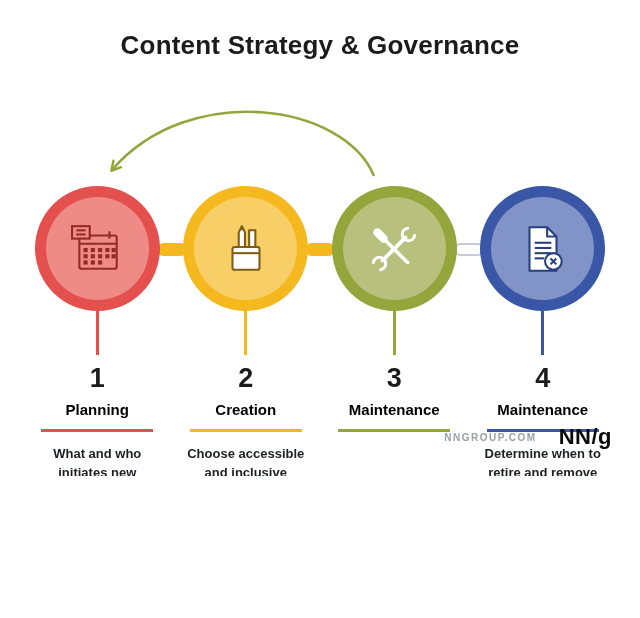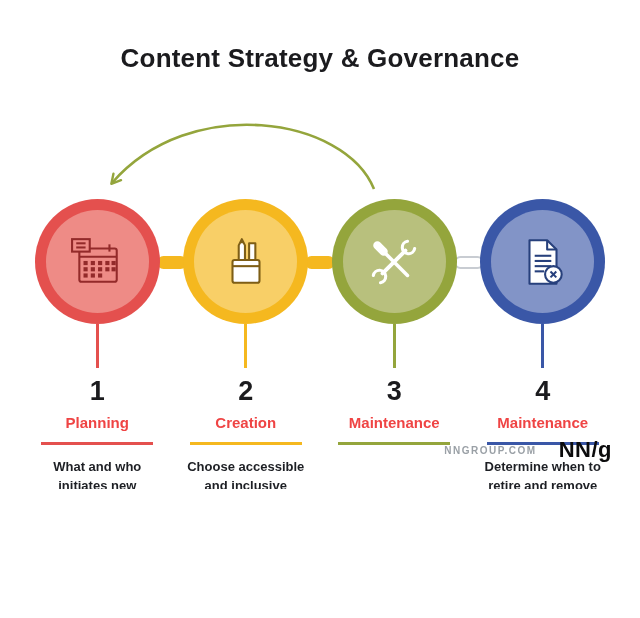--- a/index.html
+++ b/index.html
@@ -2,21 +2,21 @@
 <html><head>
 <meta charset="utf-8">
 <style>
   html,body{margin:0;padding:0;background:#ffffff;}
   .canvas{
     position:relative;
     width:640px;height:472px;
     background:#ffffff;
     font-family:"Liberation Sans", sans-serif;
     overflow:hidden;
-    margin:17px auto;
+    margin:4px auto;
   }
   .title{
     position:absolute;top:26px;left:0;width:640px;
     text-align:center;
     font-size:26px;font-weight:800;color:#1b1b1e;
     letter-spacing:.2px;margin:0;
   }
   .loop-arrow{
     position:absolute;top:0;left:0;width:640px;height:618px;
     pointer-events:none;
@@ -35,21 +35,21 @@
     background:var(--step-inner);
     display:flex;align-items:center;justify-content:center;
   }
   .columns{
     position:absolute;top:307px;left:23px;width:594px;
     display:flex;
   }
   .column{flex:0 0 148.5px;text-align:center;}
   .stem{width:3px;height:44px;background:var(--step-color);margin:0 auto 10px auto;}
   .step-number{font-size:27px;font-weight:800;color:#1b1b1e;line-height:1;margin-bottom:9px;}
-  .step-title{font-size:15px;font-weight:800;color:#ef4444;margin-bottom:11px;}
+  .step-title{font-size:15px;font-weight:800;color:#000000;margin-bottom:11px;}
   .step-rule{height:3px;width:112px;background:var(--step-color);margin:0 auto 13px auto;}
   .step-desc{
     font-size:13px;font-weight:700;color:#1d1f24;line-height:1.45;
     padding:0 12px;
   }
   .footer{
     position:absolute;right:28px;bottom:26px;
     display:flex;align-items:center;gap:22px;
   }
   .site{font-size:10px;letter-spacing:1.5px;color:#9aa0a6;font-weight:700;}

